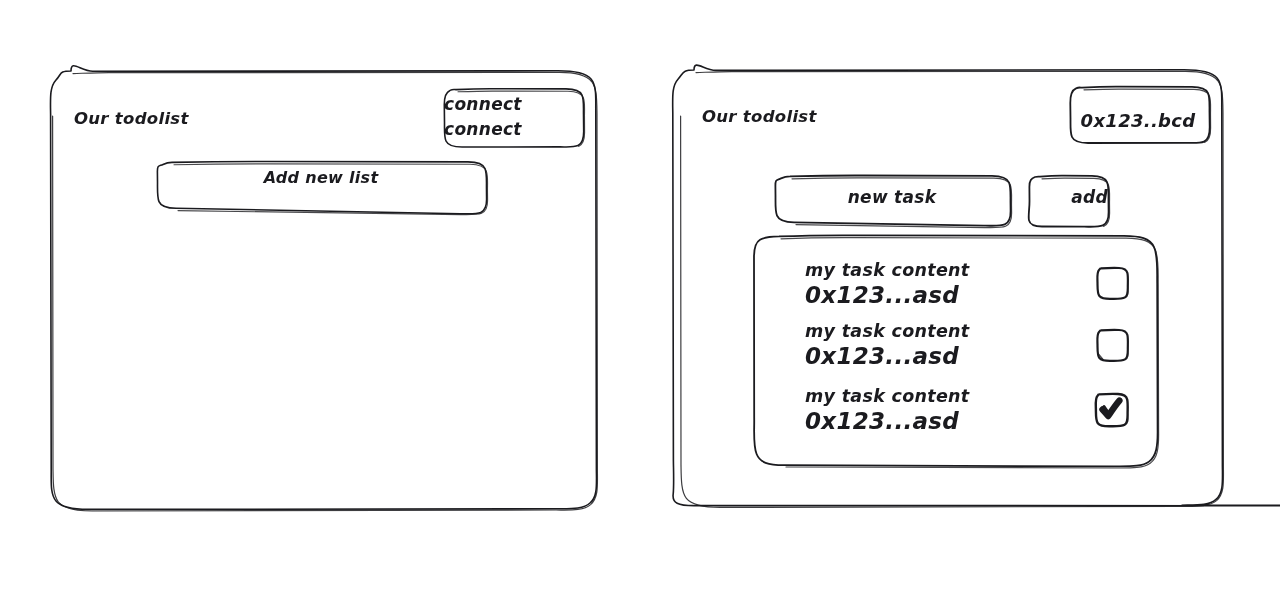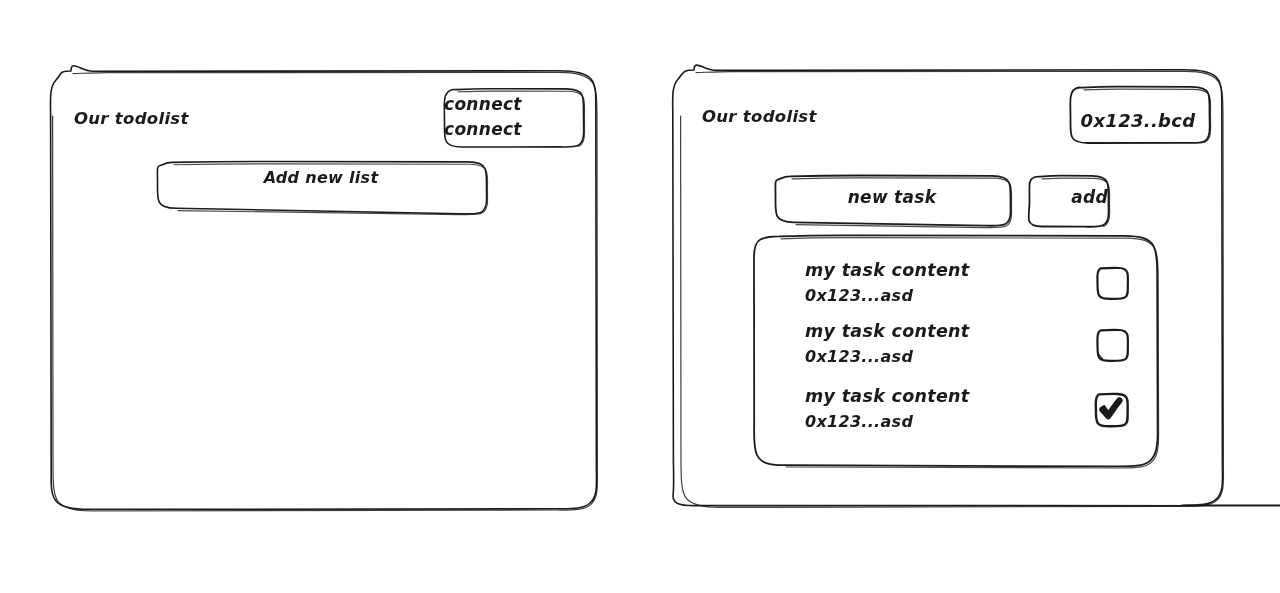--- a/index.html
+++ b/index.html
@@ -93,21 +93,21 @@
     left: 769px;
     width: 300px;
     margin-left: 36px;
   }
   .task-row .task-content {
     font-size: 17.5px;
     line-height: 25px;
     display: block;
   }
   .task-row .task-owner {
-    font-size: 16px;
+    font-size: 23px;
     line-height: 25px;
     display: block;
   }
   .task-checkbox {
     position: absolute;
     left: 1096px;
     width: 30px;
     height: 30px;
     cursor: pointer;
   }

